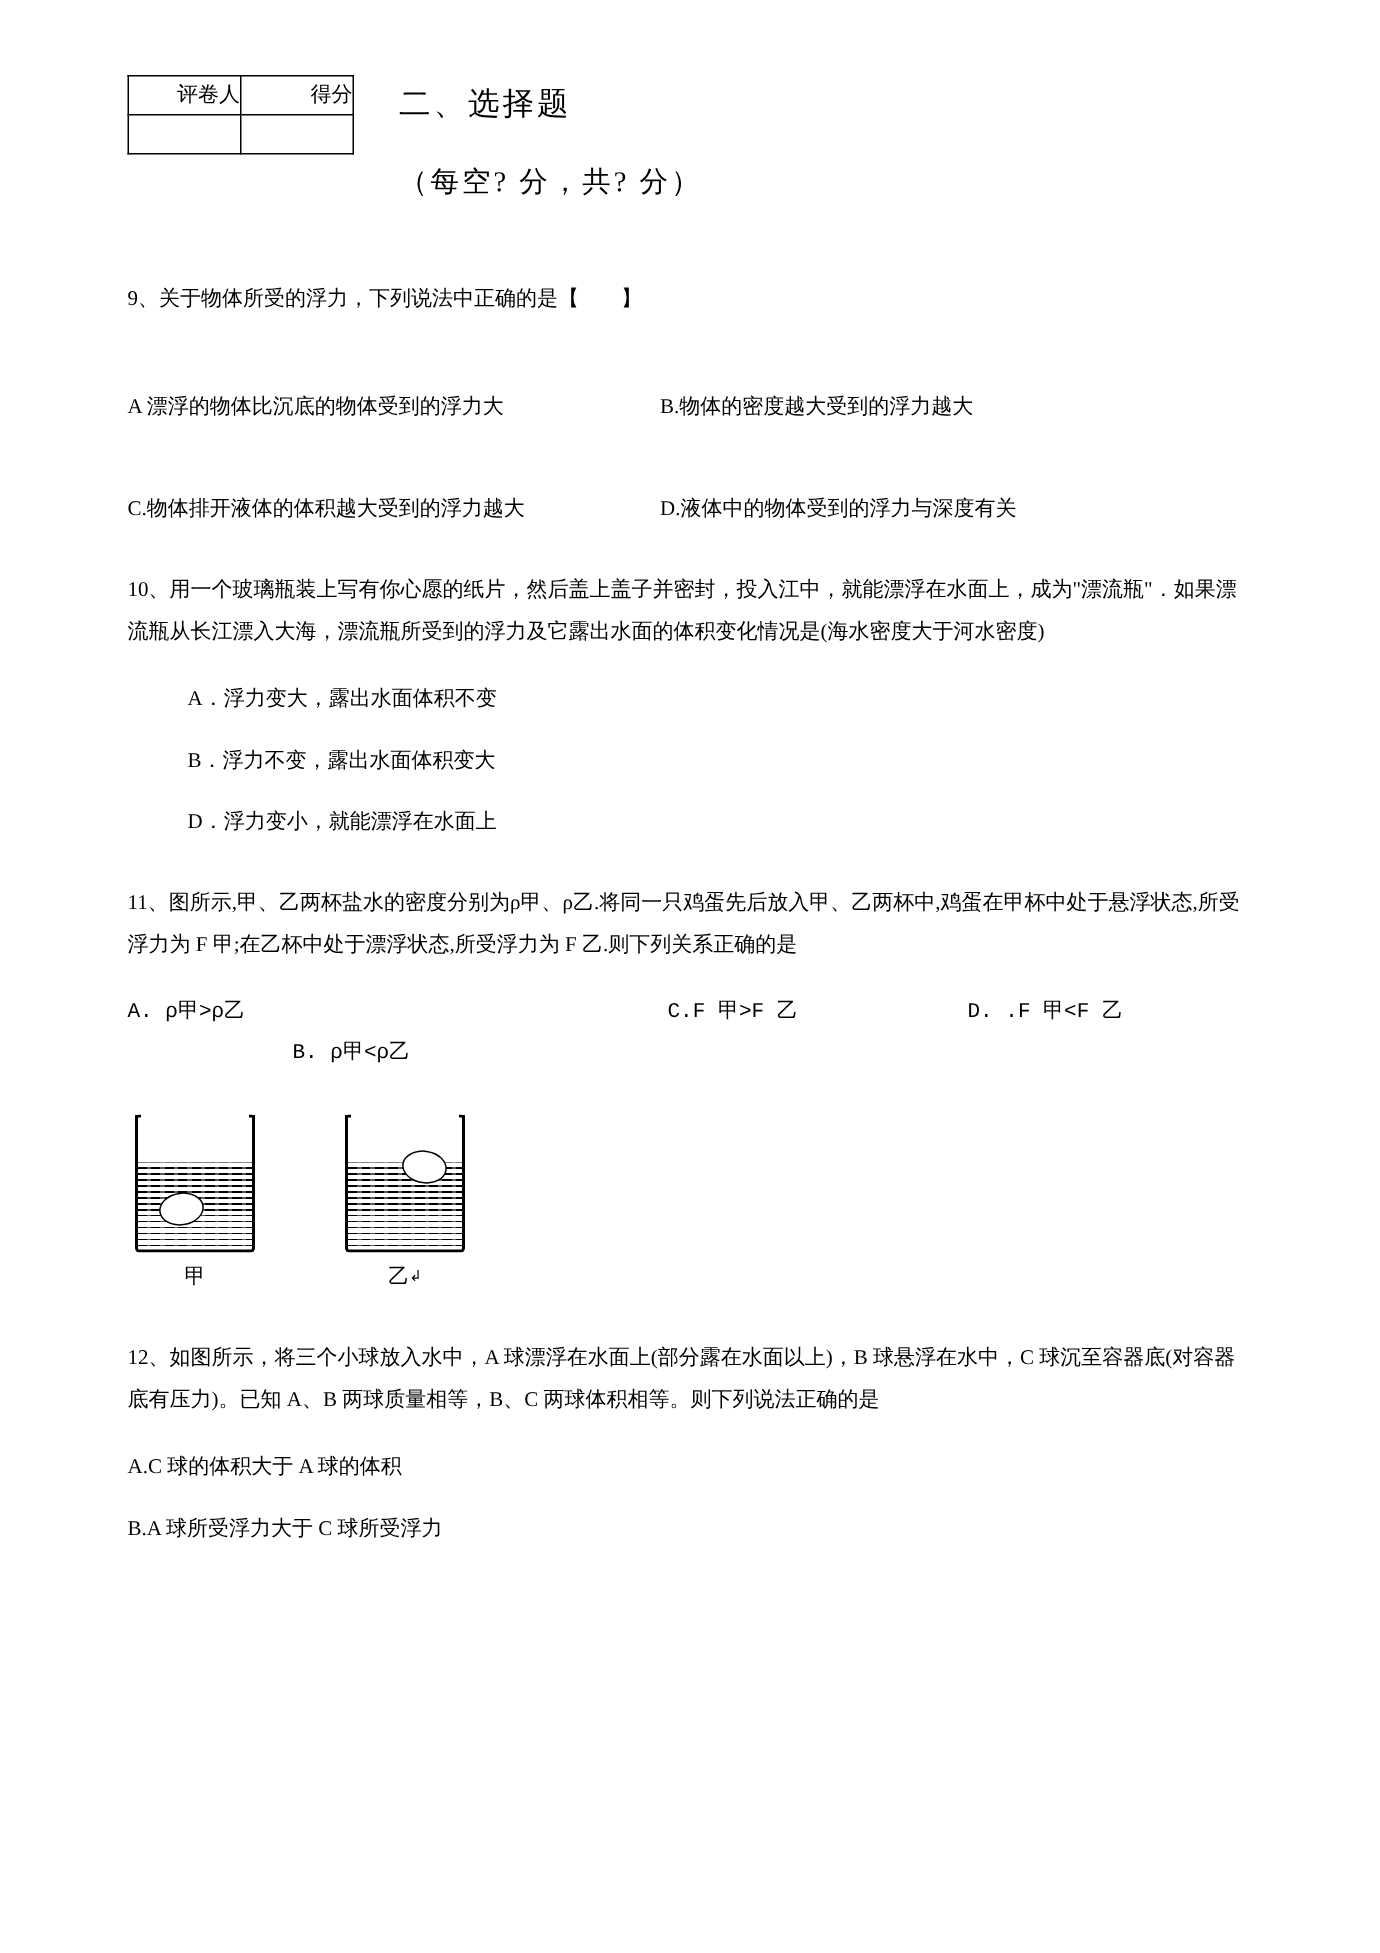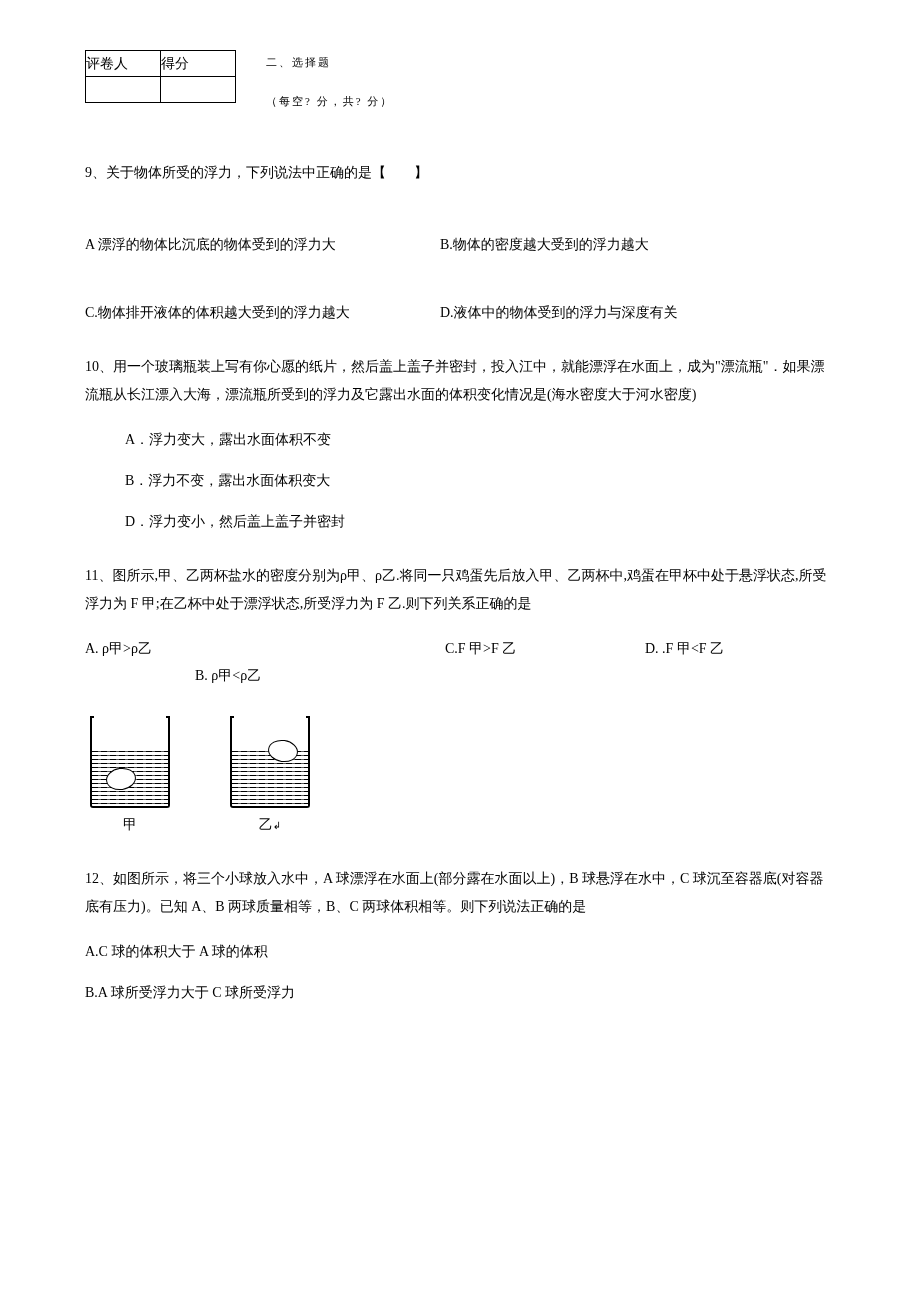--- a/index.html
+++ b/index.html
@@ -22,34 +22,34 @@
       gap: 30px;
       margin-bottom: 50px;
     }
     .grader-table {
       border-collapse: collapse;
     }
     .grader-table td {
       border: 1px solid #000;
       width: 75px;
       height: 26px;
-      text-align: left;
+      text-align: right;
       vertical-align: middle;
       font-size: 14px;
     }
     .header-text {
       padding-top: 4px;
     }
     .section-title {
-      font-size: 11px;
+      font-size: 21px;
       letter-spacing: 2px;
     }
     .section-sub {
       margin-top: 22px;
-      font-size: 11px;
+      font-size: 19px;
       letter-spacing: 2px;
     }
     .question-block {
       margin-bottom: 30px;
     }
     .q-stem {
       margin-bottom: 20px;
       line-height: 2;
     }
     .opt-line {
@@ -60,20 +60,21 @@
     }
     .opt-row {
       display: flex;
       gap: 0;
       margin-top: 47px;
     }
     .opt-row span:nth-child(1) { flex: 0 0 355px; }
     .opt-row span:nth-child(2) { flex: 1; }
     .opt-row-4 {
       display: flex;
+      font-family: Liberation Mono, monospace;
     }
     .opt-row-4 span:nth-child(1) { flex: 0 0 110px; }
     .opt-row-4 span:nth-child(2) { flex: 0 0 250px; margin-top: 27px; }
     .opt-row-4 span:nth-child(3) { flex: 0 0 200px; }
     .opt-row-4 span:nth-child(4) { flex: 1; }
     .figure-row {
       display: flex;
       gap: 50px;
       margin: 30px 0 30px 0;
     }
@@ -197,21 +198,21 @@
   <div class="opt-line opt-row">
     <span>C.物体排开液体的体积越大受到的浮力越大</span>
     <span>D.液体中的物体受到的浮力与深度有关</span>
   </div>
 </div>
 
 <div class="question-block">
   <div class="q-stem">10、用一个玻璃瓶装上写有你心愿的纸片，然后盖上盖子并密封，投入江中，就能漂浮在水面上，成为"漂流瓶"．如果漂流瓶从长江漂入大海，漂流瓶所受到的浮力及它露出水面的体积变化情况是(海水密度大于河水密度)</div>
   <div class="opt-line opt-indent">A．浮力变大，露出水面体积不变</div>
   <div class="opt-line opt-indent">B．浮力不变，露出水面体积变大</div>
-  <div class="opt-line opt-indent">D．浮力变小，然后盖上盖子并密封</div>
+  <div class="opt-line opt-indent">D．浮力变小，就能漂浮在水面上</div>
 </div>
 
 <div class="question-block">
   <div class="q-stem">11、图所示,甲、乙两杯盐水的密度分别为ρ甲、ρ乙.将同一只鸡蛋先后放入甲、乙两杯中,鸡蛋在甲杯中处于悬浮状态,所受浮力为 F 甲;在乙杯中处于漂浮状态,所受浮力为 F 乙.则下列关系正确的是</div>
   <div class="opt-line opt-row-4">
     <span>A. ρ甲&gt;ρ乙</span>
     <span>B. ρ甲&lt;ρ乙</span>
     <span>C.F 甲&gt;F 乙</span>
     <span>D. .F 甲&lt;F 乙</span>
   </div>

